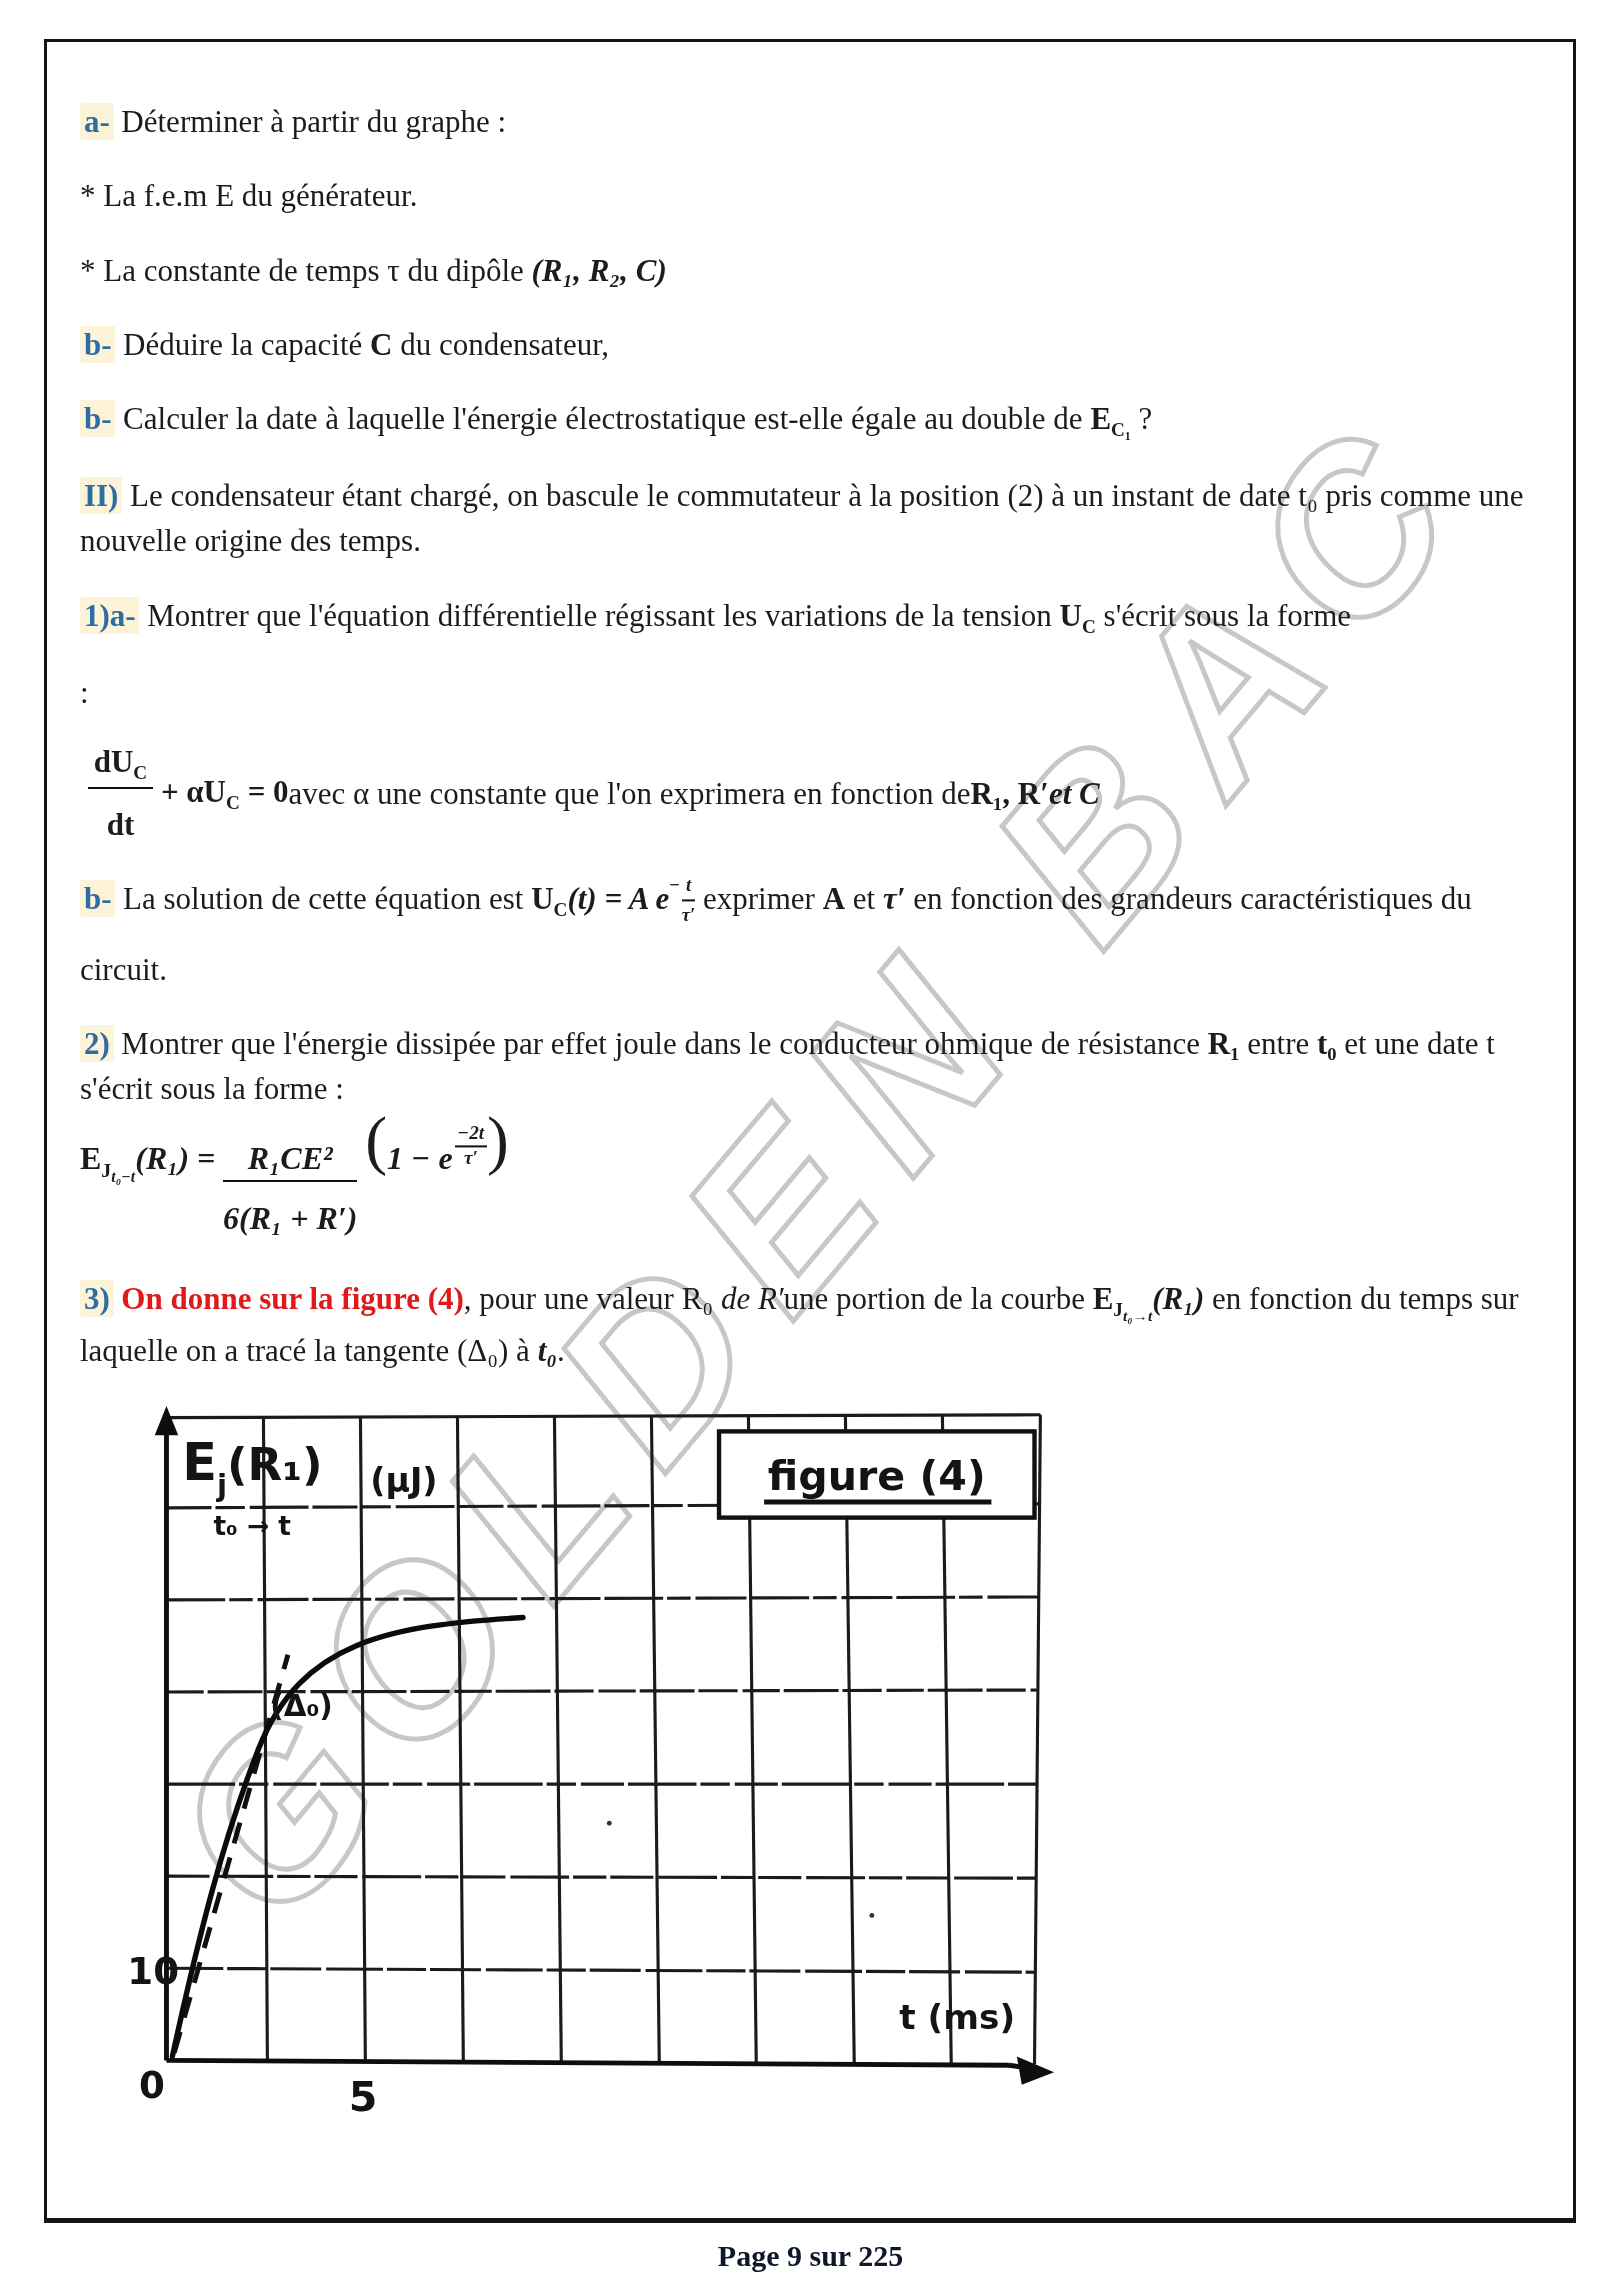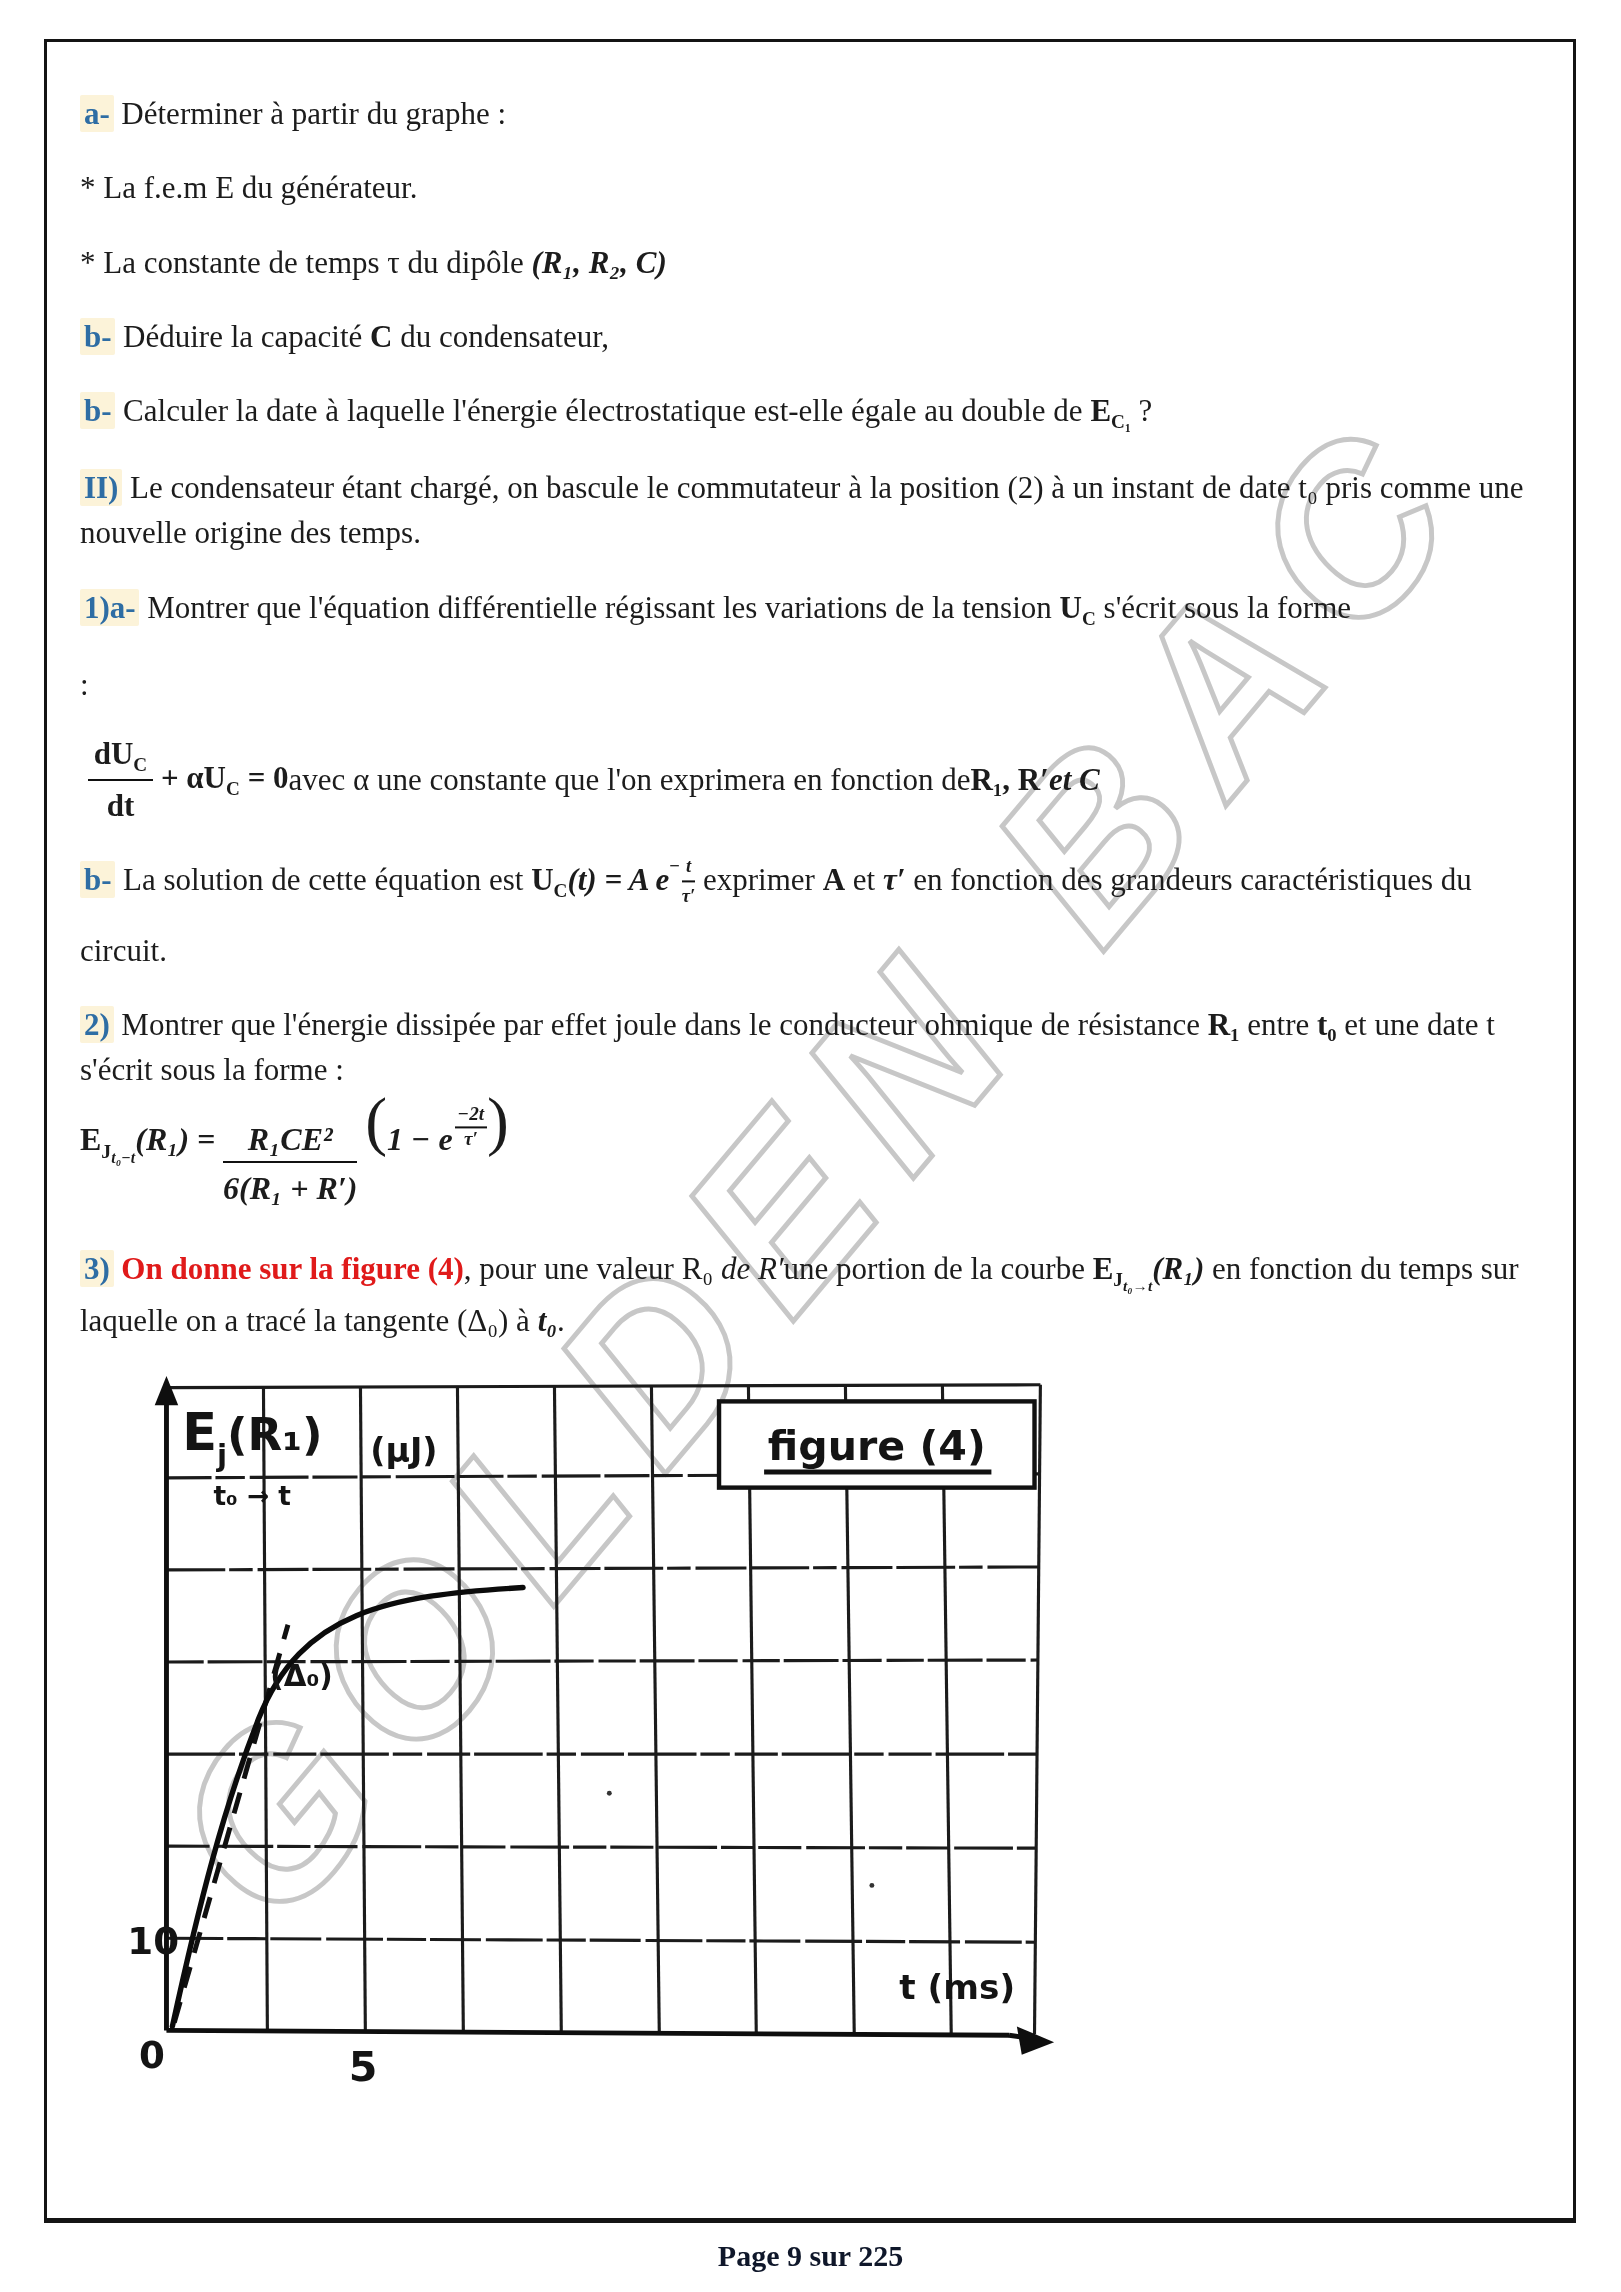--- a/index.html
+++ b/index.html
@@ -5,31 +5,31 @@
   html,body{margin:0;padding:0;background:#ffffff;}
   .page{position:relative;width:1621px;height:2293px;background:#ffffff;overflow:hidden;
         font-family:"Liberation Serif","DejaVu Serif",serif;color:#1c1c1c;}
   .frame{position:absolute;left:44px;top:39px;width:1532px;height:2184px;box-sizing:border-box;
          border:3.9px solid #141414;border-bottom-width:5.9px;padding:41px 39px 0 33px;overflow:hidden;}
   .watermark{position:absolute;left:-255px;top:990px;width:2058px;text-align:center;
              transform:rotate(-50deg);font-family:"Liberation Sans","DejaVu Sans",sans-serif;
              font-weight:bold;font-style:italic;font-size:230px;letter-spacing:33px;white-space:nowrap;
              color:transparent;-webkit-text-stroke:4.9px #c7c7c7;pointer-events:none;z-index:1;}
   .content{position:relative;z-index:2;}
-  p.line{font-size:31px;line-height:1.46;margin:8px 0 29px 0;}
+  p.line{font-size:31px;line-height:1.46;margin:16px 0 29px 0;}
   .hl{color:#2e6da4;font-weight:bold;background:#fcf3d9;padding:1px 3.9px;border-radius:2px;}
   .red{color:#e01a1a;font-weight:bold;}
   .b{font-weight:bold;}
   .bi{font-weight:bold;font-style:italic;}
   .it{font-style:italic;}
   sub{font-size:0.62em;}
   sub .ss{font-size:0.8em;font-style:italic;}
   .frac{display:inline-flex;flex-direction:column;text-align:center;vertical-align:middle;margin:0 7.8px;}
   .frac .fn{border-bottom:2.9px solid #111;padding:0 5.9px 2.9px;}
-  .frac .fd{padding-top:7px;}
+  .frac .fd{padding-top:18px;}
   .exp{display:inline-flex;align-items:flex-start;transform:translateY(-17.6px);font-size:0.60em;font-weight:bold;}
   .sfrac{display:inline-flex;flex-direction:column;text-align:center;margin-left:2px;}
   .sfrac .sn{border-bottom:2px solid #111;padding:0 2.9px 1px;}
   .bigp{font-size:2.05em;font-weight:normal;vertical-align:-0.22em;line-height:0;}
   .eqline{font-size:31px;margin:5.9px 0 33px 0;display:flex;align-items:center;flex-wrap:wrap;}
   .fmla{font-size:32px;margin:13.7px 0 39px 0;display:flex;align-items:flex-start;}
   .fig{margin:13.7px 0 29px 47px;width:946px;position:relative;}
   .footer{position:absolute;left:0;right:0;top:2239px;text-align:center;z-index:2;
           font-weight:bold;font-size:30px;font-family:"Liberation Serif","DejaVu Serif",serif;color:#0f172a;}
   svg text{font-family:"DejaVu Sans","Liberation Sans",sans-serif;fill:#141414;}

